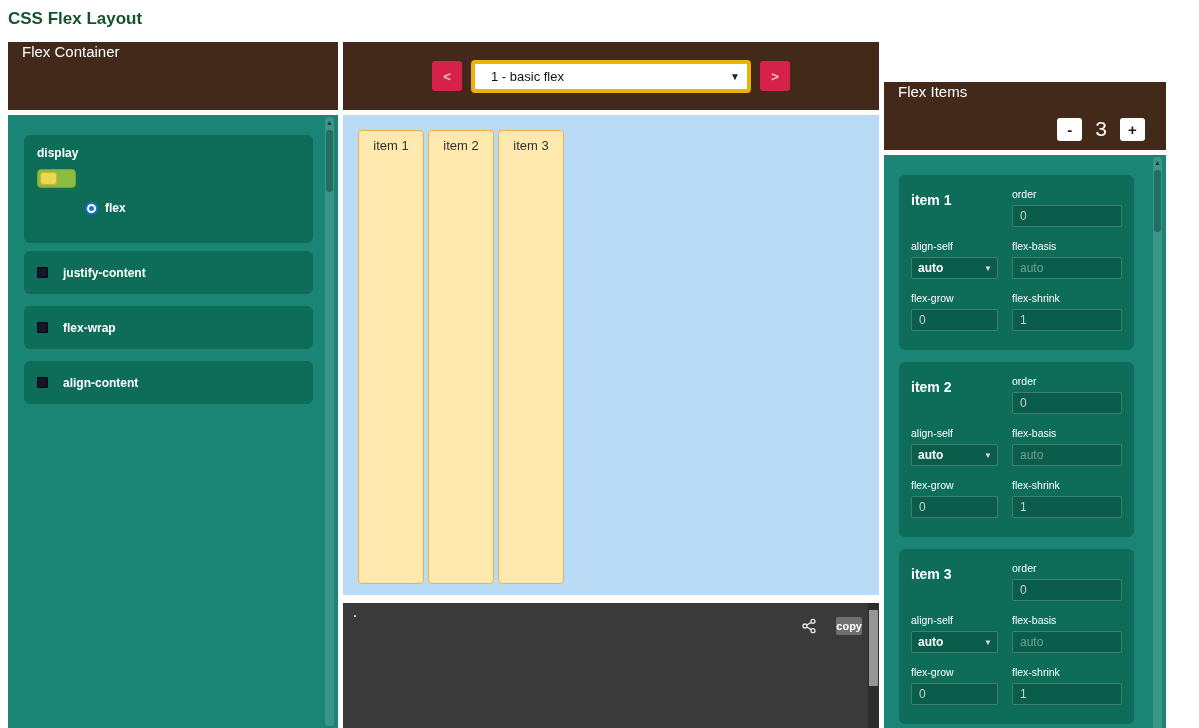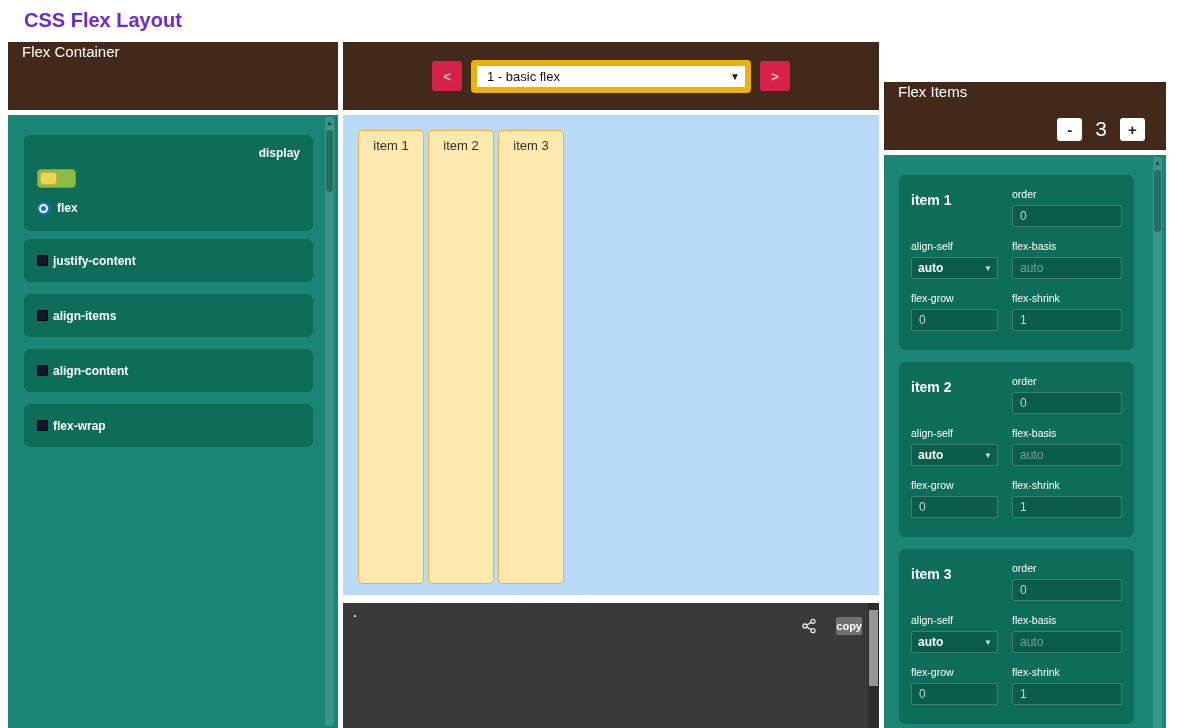--- a/index.html
+++ b/index.html
@@ -1,51 +1,51 @@
 <!DOCTYPE html>
 <html><head>
 <meta charset="utf-8">
 <style>
   * { box-sizing:border-box; margin:0; padding:0; }
   html,body { width:1199px; height:728px; }
   body { position:relative; background:#fff; font-family:"Liberation Sans","DejaVu Sans",sans-serif; overflow:hidden; }
 
-  .page-title { position:absolute; left:24px; top:9px; font-size:20px; font-weight:bold; color:#6d28d9; }
+  .page-title { position:absolute; left:8px; top:9px; font-size:17px; font-weight:bold; color:#14532d; }
 
   .col { position:absolute; top:42px; height:686px; display:flex; flex-direction:column; }
   .col-left { left:8px; width:330px; }
   .col-mid  { left:343px; width:536px; }
   .col-right{ left:884px; width:282px;margin-top:40px; }
 
   .col-header { flex:0 0 68px; height:68px; background:#43291a; color:#fff; font-size:15px; padding:1px 14px; position:relative; }
   .col-body { margin-top:5px; flex:1; background:#1b8575; position:relative; padding-top:20px; overflow:hidden; }
 
   .panel { background:#0d6d59; border-radius:6px; }
 
   
-  .display-panel { margin:0 25px 8px 16px; height:96px; padding:11px 13px;text-align:right; }
+  .display-panel { margin:0 25px 8px 16px; height:108px; padding:11px 13px; }
   .prop-label { font-size:12px; font-weight:bold; color:#fff; }
   .toggle { margin-top:9px; width:39px; height:19px; background:#8cbb41; border:1px solid #76a232; border-radius:4px; position:relative; cursor:pointer; }
   .toggle-knob { position:absolute; left:2px; top:2px; width:17px; height:13px; background:#ead854; border:1px solid #c8b438; border-radius:3px; }
-  .radio-row { margin-top:13px; display:flex; align-items:center; gap:7px; }
+  .radio-row { margin-top:13px; display:flex; align-items:center; gap:7px;margin-left:48px; }
   .radio { width:13px; height:13px; border-radius:50%; border:2px solid #1b6fd0; background:#fff; position:relative; flex:0 0 13px; }
   .radio::after { content:""; position:absolute; left:50%; top:50%; width:5px; height:5px; margin:-2.5px 0 0 -2.5px; border-radius:50%; background:#1b6fd0; }
-  .prop-row { margin:0 25px 12px 16px; height:43px; display:flex; align-items:center; gap:5px; padding:0 13px; }
+  .prop-row { margin:0 25px 12px 16px; height:43px; display:flex; align-items:center; gap:15px; padding:0 13px; }
   .checkbox { width:11px; height:11px; background:#15152e; border:1px solid #04040e; border-radius:1px; flex:0 0 11px; cursor:pointer; }
 
   .vscroll { position:absolute; top:2px; right:4px; bottom:2px; width:9px; background:rgba(255,255,255,0.14); border-radius:4px; }
   .scroll-arrow { position:absolute; top:1px; left:0; width:100%; text-align:center; font-size:7px; color:#0a4036; line-height:9px; cursor:pointer; }
   .scroll-thumb { position:absolute; left:1px; top:13px; width:7px; height:62px; background:rgba(9,60,50,0.45); border-radius:3px; cursor:pointer; }
 
   
   .mid-header { display:flex; align-items:center; justify-content:center; gap:9px; padding:0; }
   .nav-btn { width:30px; height:30px; background:#d6224b; color:#ffc3cd; border:none; border-radius:3px; font-size:13px; font-weight:bold; cursor:pointer; font-family:inherit; }
   .sel-wrap { position:relative; }
   .example-sel { width:280px; height:33px; }
-  .example-sel select { width:100%; height:100%; appearance:none; -webkit-appearance:none; background:#fff; border:6px solid #eab308; border-radius:4px; font-size:13px; color:#111; padding:0 30px 0 10px; font-family:inherit; }
+  .example-sel select { width:100%; height:100%; appearance:none; -webkit-appearance:none; background:#fff; border:4px solid #eab308; border-radius:4px; font-size:13px; color:#111; padding:0 30px 0 16px; font-family:inherit; }
   .caret { position:absolute; right:11px; top:50%; transform:translateY(-50%); font-size:10px; color:#222; pointer-events:none; }
 
   .preview { margin-top:5px; height:480px; background:#badbf5; display:flex; align-items:stretch; padding:15px 14px 11px 15px; gap:4px; }
   .flex-item { width:66px; flex:0 0 66px; background:#ffe9ae; border:1px solid #efaf45; border-radius:4px; font-size:13px; color:#333; text-align:center; padding-top:7px; }
 
   .code-panel { margin-top:8px; flex:1; background:#3a3a3a; position:relative; overflow:hidden; }
   .code-dot { position:absolute; left:8px; top:2px; color:#fff; font-size:13px; font-family:"DejaVu Sans Mono",monospace; }
   .share { position:absolute; right:62px; top:15px; cursor:pointer; }
   .copy-btn { position:absolute; right:17px; top:14px; background:#707070; color:#fff; border:none; border-radius:2px; font-size:11px; font-weight:bold; padding:3px 0; cursor:pointer; font-family:inherit; }
   .code-lines { position:absolute; left:20px; top:43px; font-family:"DejaVu Sans Mono","Liberation Mono",monospace; font-size:13.5px; line-height:19px; color:#f3f3f3; white-space:pre; }
@@ -89,29 +89,25 @@
         <span class="prop-label">flex</span>
       </div>
     </div>
 
     <div class="panel prop-row">
       <span class="checkbox"></span>
       <span class="prop-label">justify-content</span>
     </div>
     <div class="panel prop-row">
       <span class="checkbox"></span>
-      <span class="prop-label">align-items</span>
+      <span class="prop-label">flex-wrap</span>
     </div>
     <div class="panel prop-row">
       <span class="checkbox"></span>
       <span class="prop-label">align-content</span>
-    </div>
-    <div class="panel prop-row">
-      <span class="checkbox"></span>
-      <span class="prop-label">flex-wrap</span>
     </div>
 
     <div class="vscroll">
       <span class="scroll-arrow">▲</span>
       <span class="scroll-thumb"></span>
     </div>
   </div>
 </div>
 
 <div class="col col-mid">

